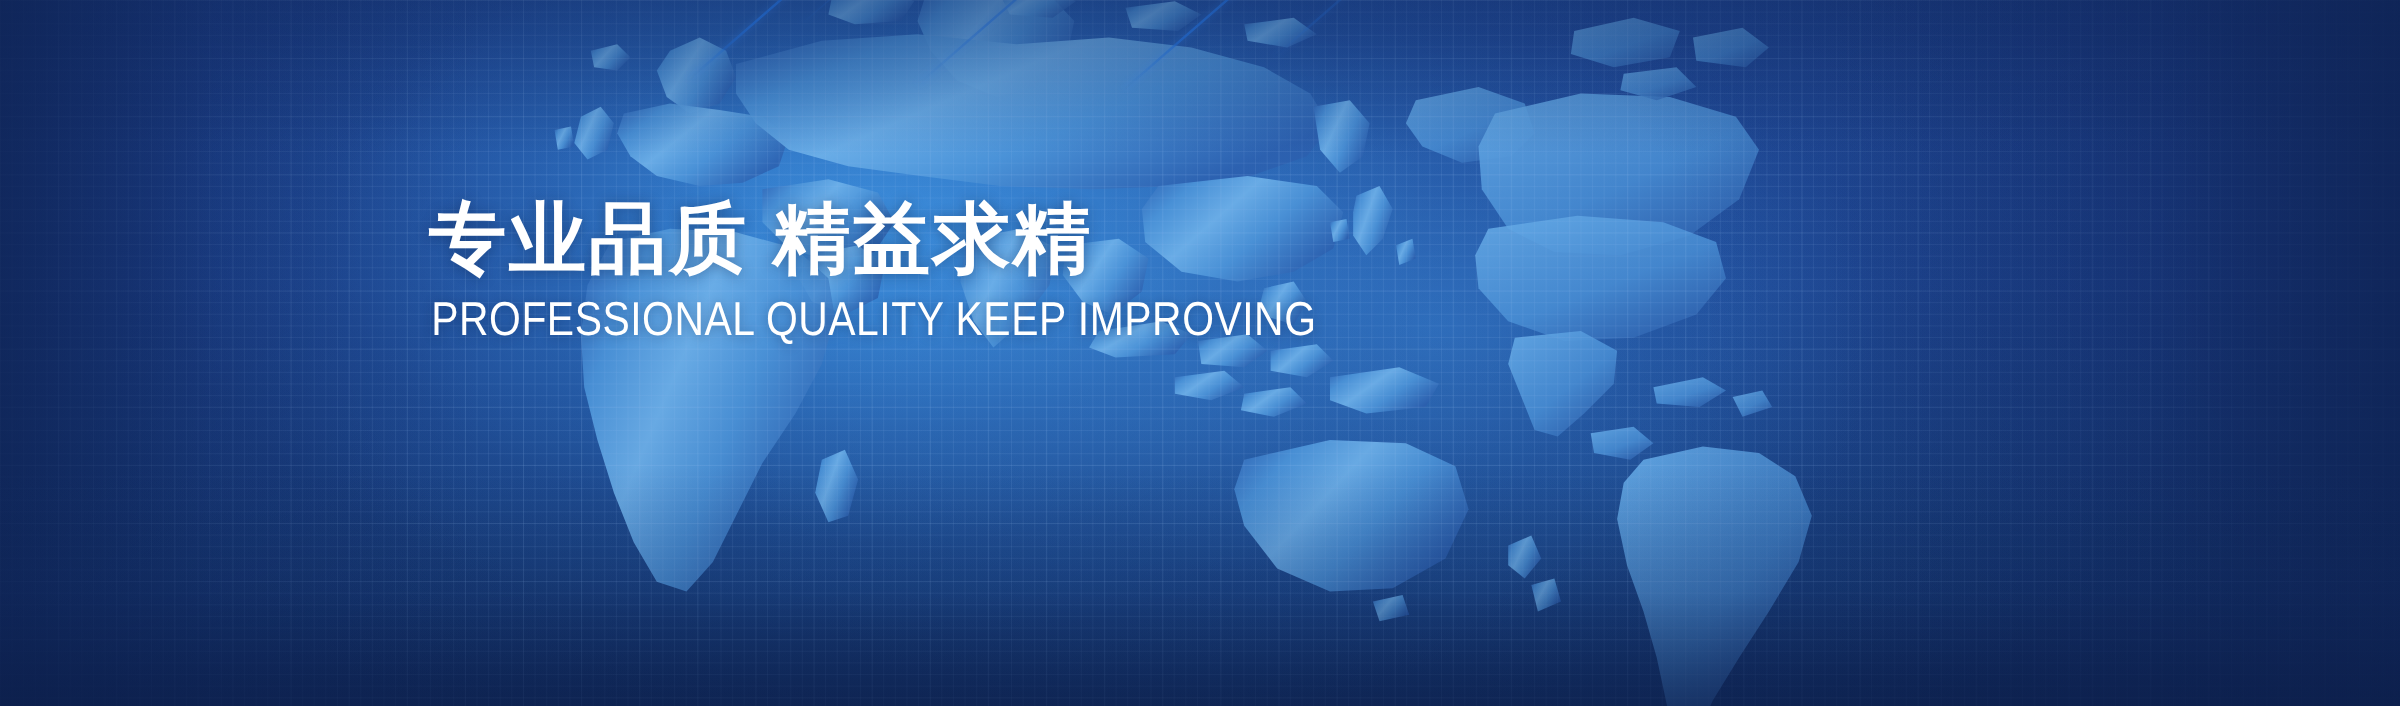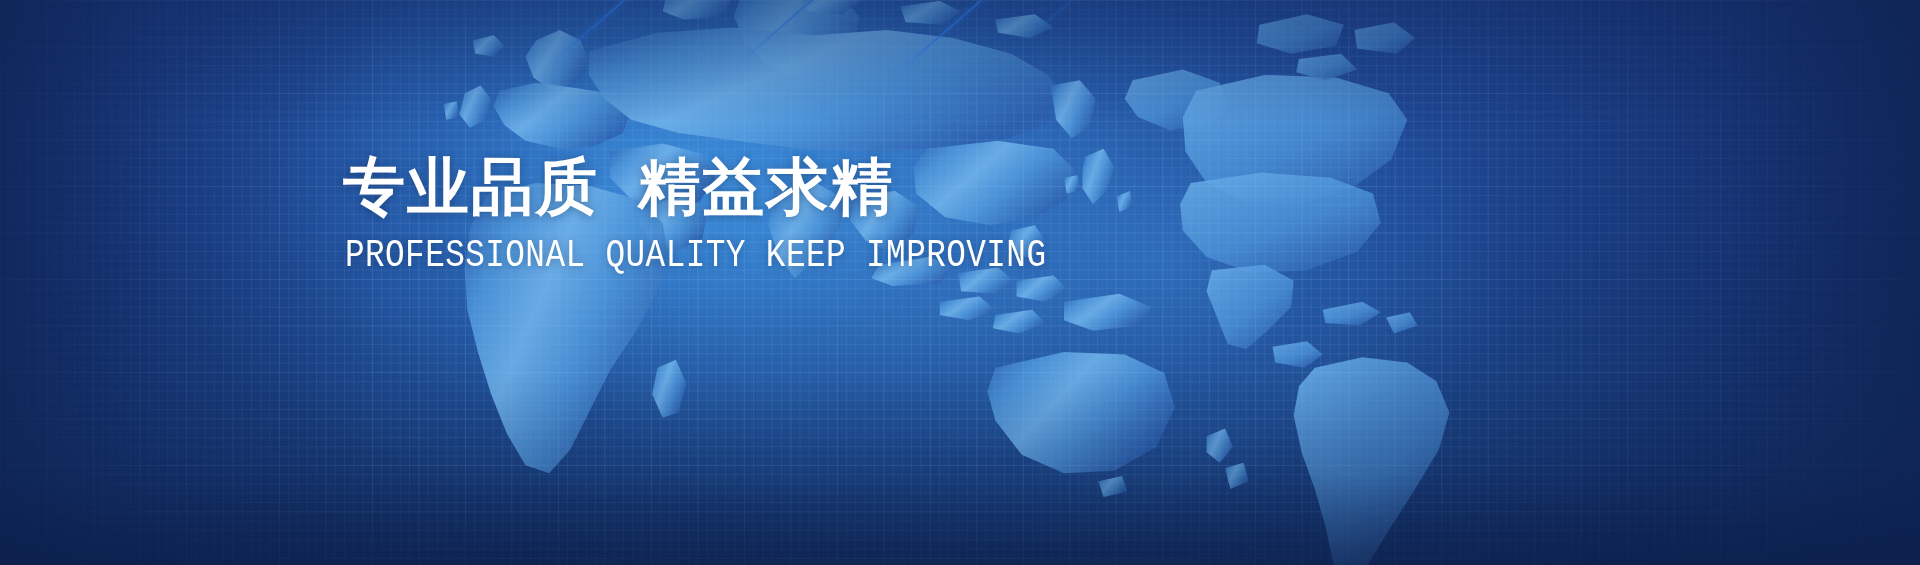--- a/index.html
+++ b/index.html
@@ -5,21 +5,21 @@
   html, body {
     margin: 0;
     padding: 0;
     background: #0e2a5e;
   }
   .banner {
     position: relative;
     width: 1920px;
     height: 565px;
     overflow: hidden;
-    font-family: Liberation Mono, monospace;
+    font-family: Liberation Sans, sans-serif;
     background: #1b3c86;
   }
 
   
   .layer {
     position: absolute;
     inset: 0;
   }
 
   .base-tone {

